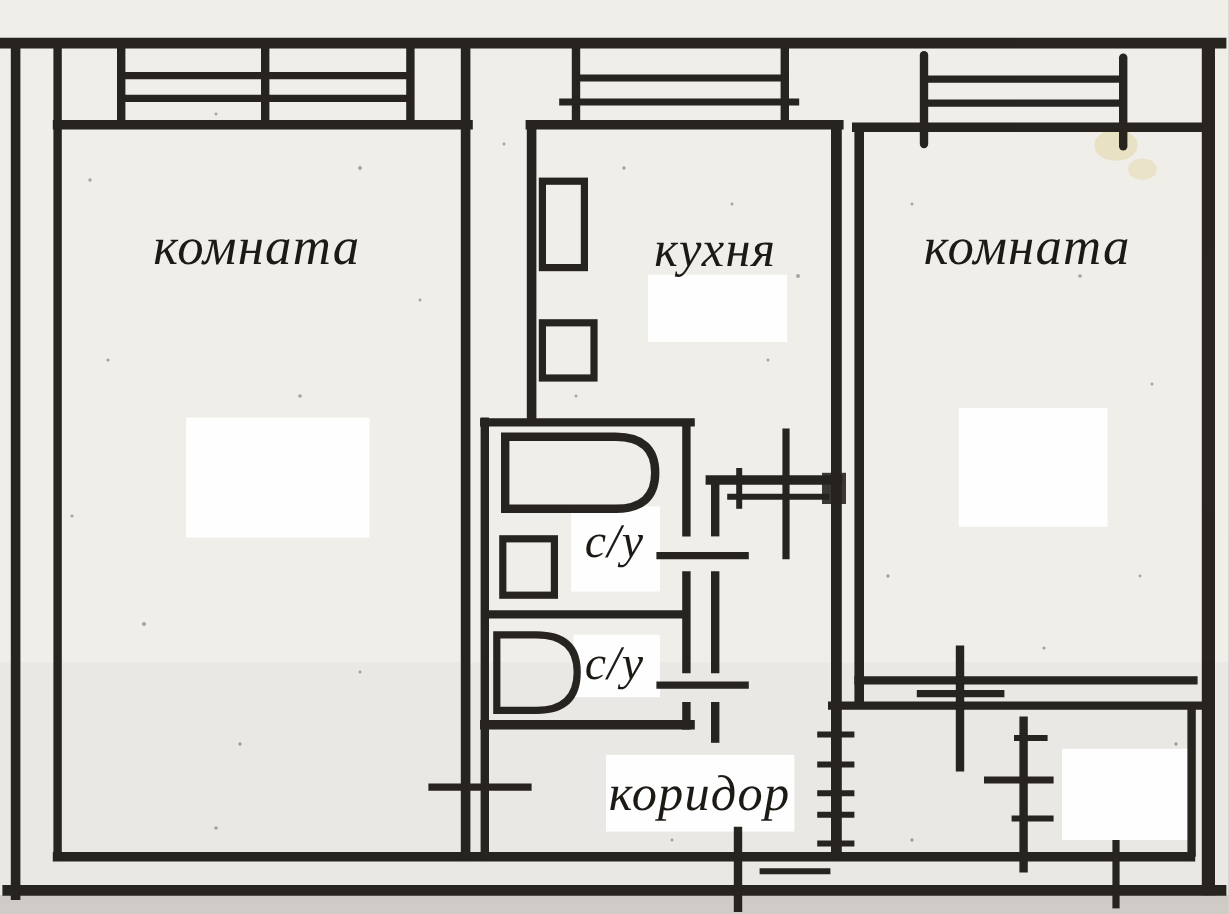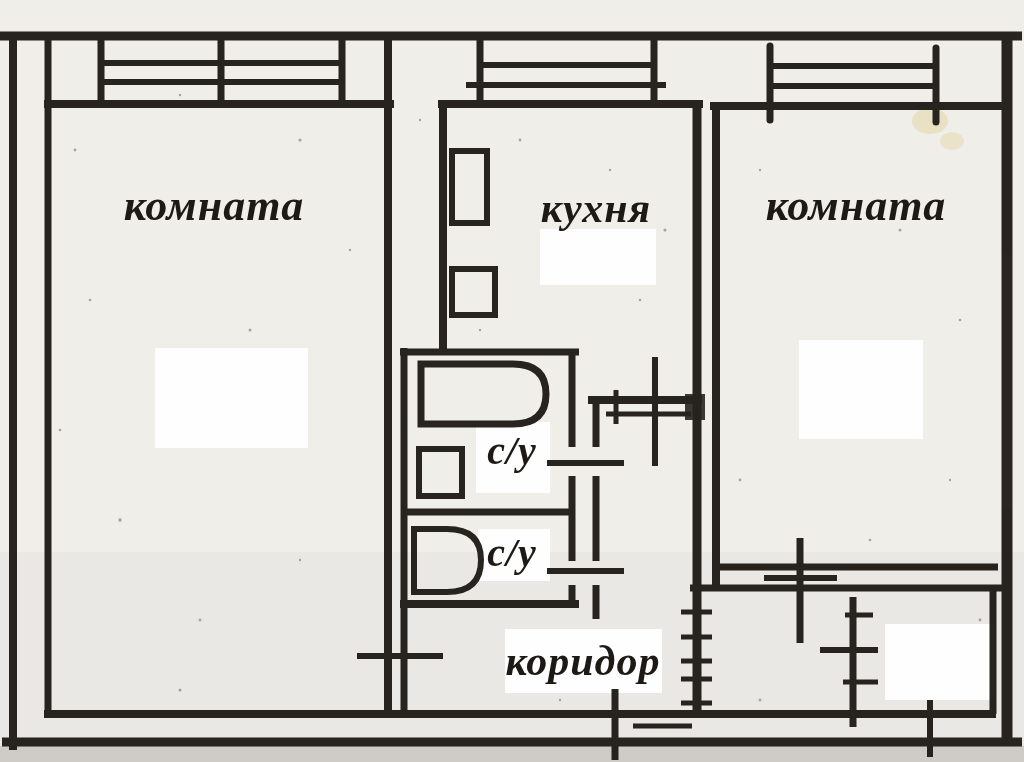--- a/index.html
+++ b/index.html
@@ -6,21 +6,20 @@
   .stage{
     position:relative;
     width:1024px;height:762px;
     overflow:hidden;
     background:
       radial-gradient(circle 2px at 120px 520px, rgba(60,60,60,.25) 0 60%, transparent 61%),
       radial-gradient(circle 2px at 860px 250px, rgba(60,60,60,.2) 0 60%, transparent 61%),
       radial-gradient(circle 3px at 300px 640px, rgba(60,60,60,.18) 0 60%, transparent 61%),
       linear-gradient(180deg,#f2f0ec 0%,#f0eee9 55%,#eceae5 100%);
     font-family:"Liberation Serif","DejaVu Serif",serif;
-    font-weight:bold;
   }
   .stage svg{position:absolute;left:0;top:0;}
   .ghost{position:absolute;border-radius:4px;pointer-events:none;}
   .g-top{background:#a9afb4;filter:blur(3px);}
   .g-soft{filter:blur(5px);}
   .plan-label{
     font-family:"Liberation Serif","DejaVu Serif",serif;
     font-style:italic;
     letter-spacing:1px;
   }

